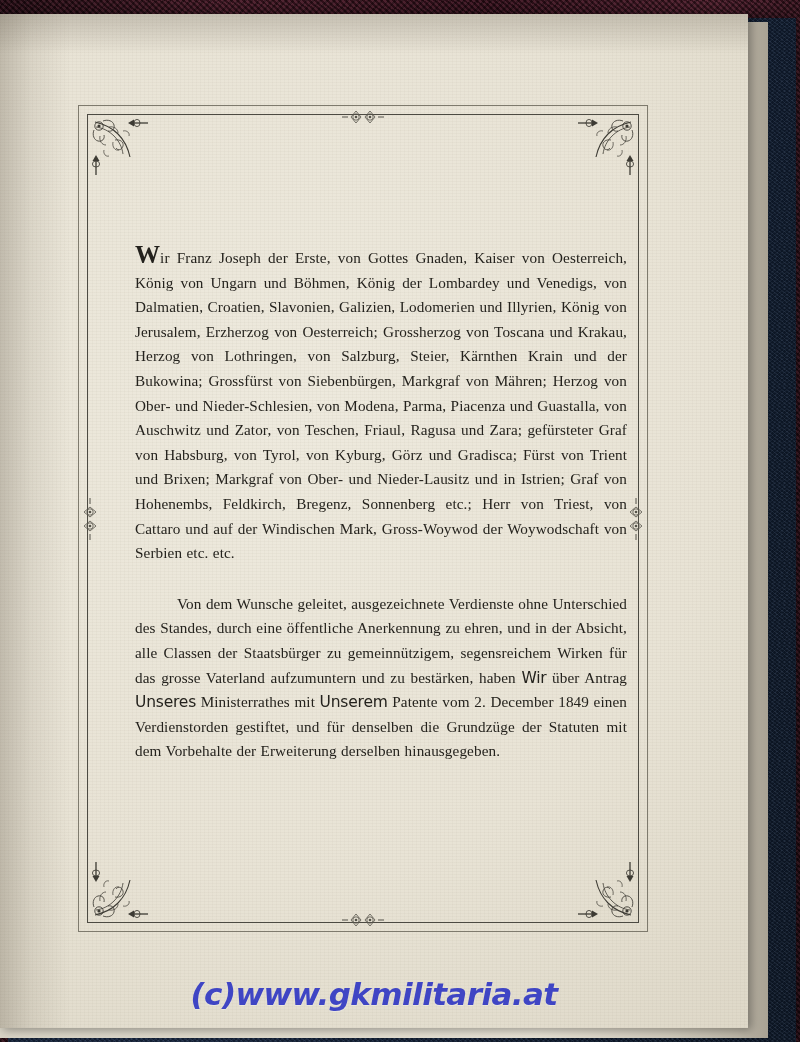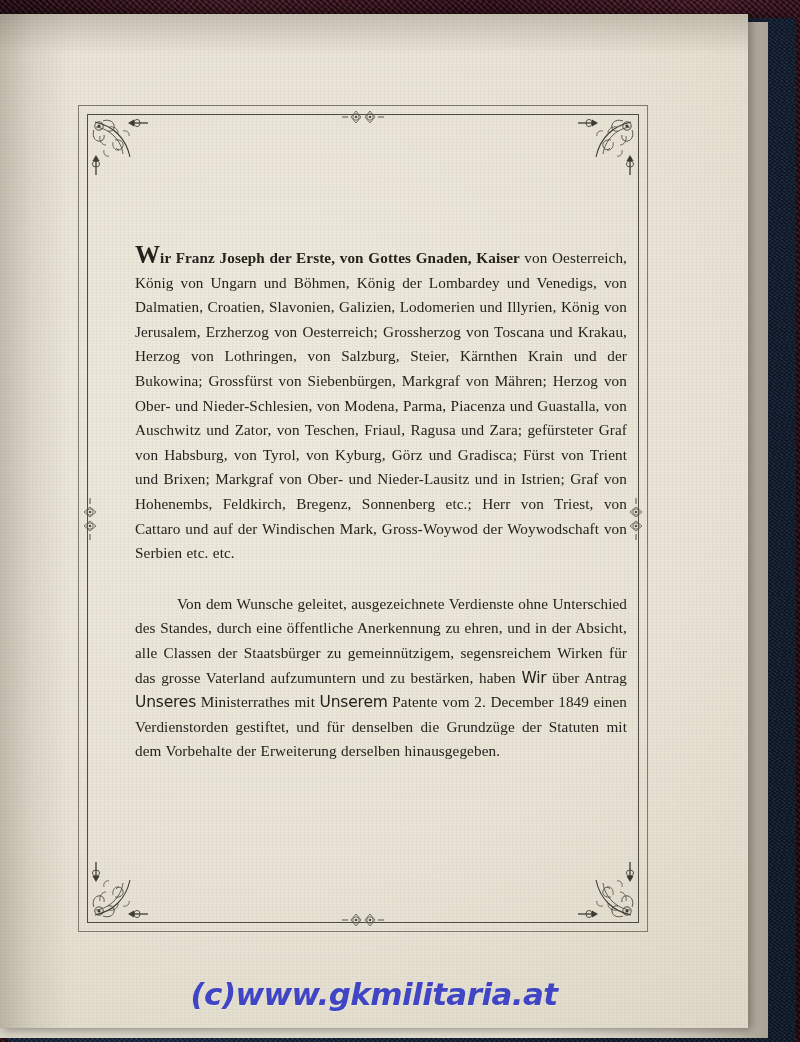--- a/index.html
+++ b/index.html
@@ -133,21 +133,21 @@
   }
   #para-titles{ margin-bottom:26px; }
   #para-body{ text-indent:42px; }
 
   .dropcap{
     font-size:25px;
     font-weight:bold;
     line-height:0;
     vertical-align:baseline;
   }
-  .tbold{ font-weight:bold; }
+  .tbold{ font-weight:normal; }
   .emph-sans{
     font-family:"DejaVu Sans", sans-serif;
     font-weight:normal;
     font-size:15.5px;
     letter-spacing:-.2px;
   }
 
   
   #watermark{
     position:absolute;

